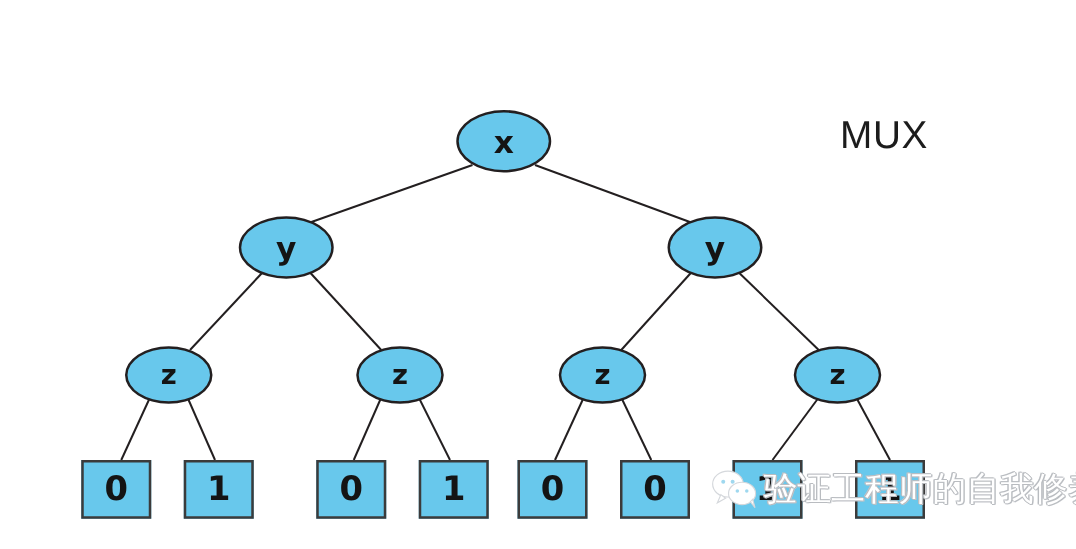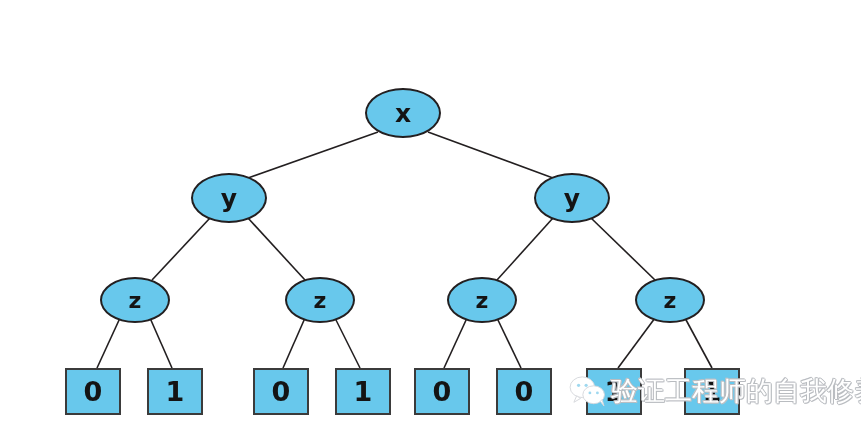--- a/index.html
+++ b/index.html
@@ -172,20 +172,21 @@
         <span>0</span>
       </div>
       <div class="leaf-box" style="left: 586px; top: 368px;">
         <span>1</span>
       </div>
       <div class="leaf-box" style="left: 684px; top: 368px;">
         <span>1</span>
       </div>
     </div>
 
+  <div id="mux-label">MUX</div>
 
   <div id="watermark">
     <svg id="wechat-icon" viewBox="0 0 40 34" xmlns="http://www.w3.org/2000/svg">
       <ellipse cx="14" cy="13" rx="13" ry="11" fill="#ffffff" stroke="#d5d8dc" stroke-width="1"></ellipse>
       <path d="M8 22 L5 29 L12 25 Z" fill="#ffffff" stroke="#d5d8dc" stroke-width="1"></path>
       <circle cx="10" cy="11" r="1.7" fill="#9fd8ef"></circle>
       <circle cx="18" cy="11" r="1.7" fill="#9fd8ef"></circle>
       <ellipse cx="26" cy="21" rx="11.5" ry="9.5" fill="#ffffff" stroke="#d5d8dc" stroke-width="1"></ellipse>
       <path d="M33 28 L37 33 L35 26 Z" fill="#ffffff" stroke="#d5d8dc" stroke-width="1"></path>
       <circle cx="22" cy="19" r="1.5" fill="#9fd8ef"></circle>

